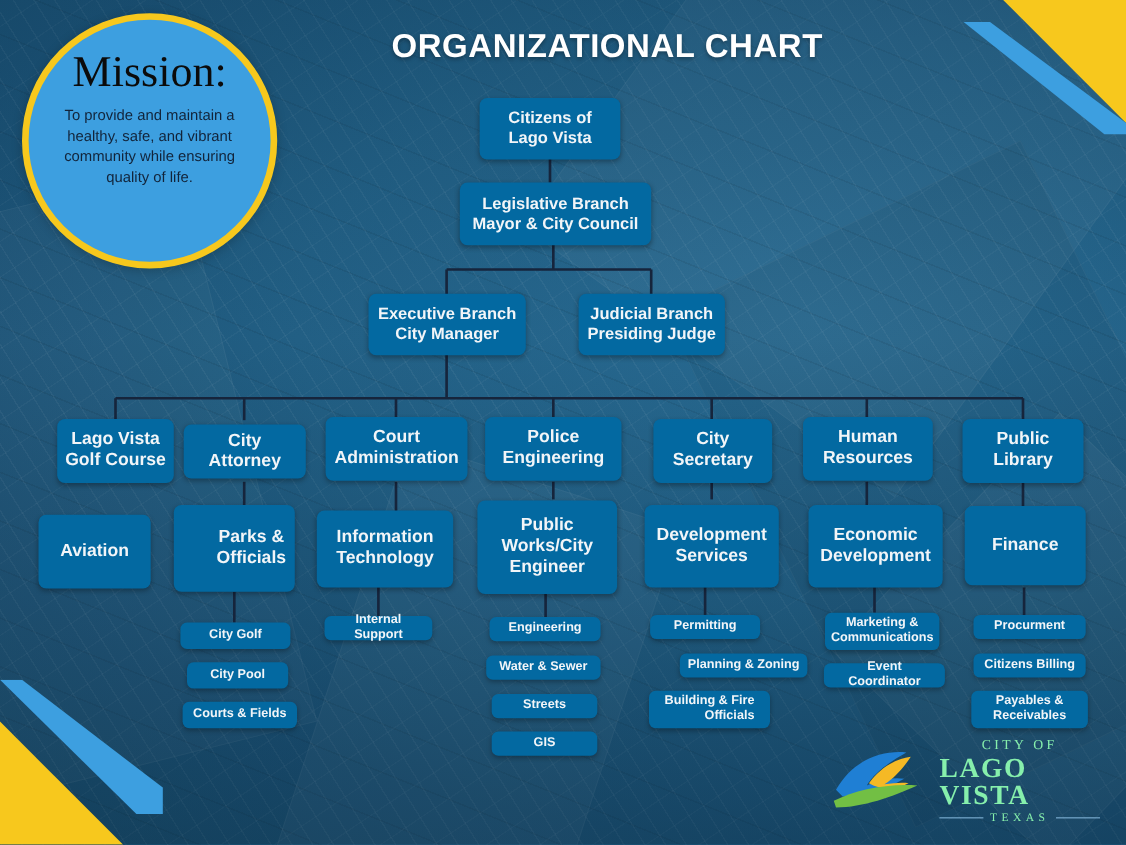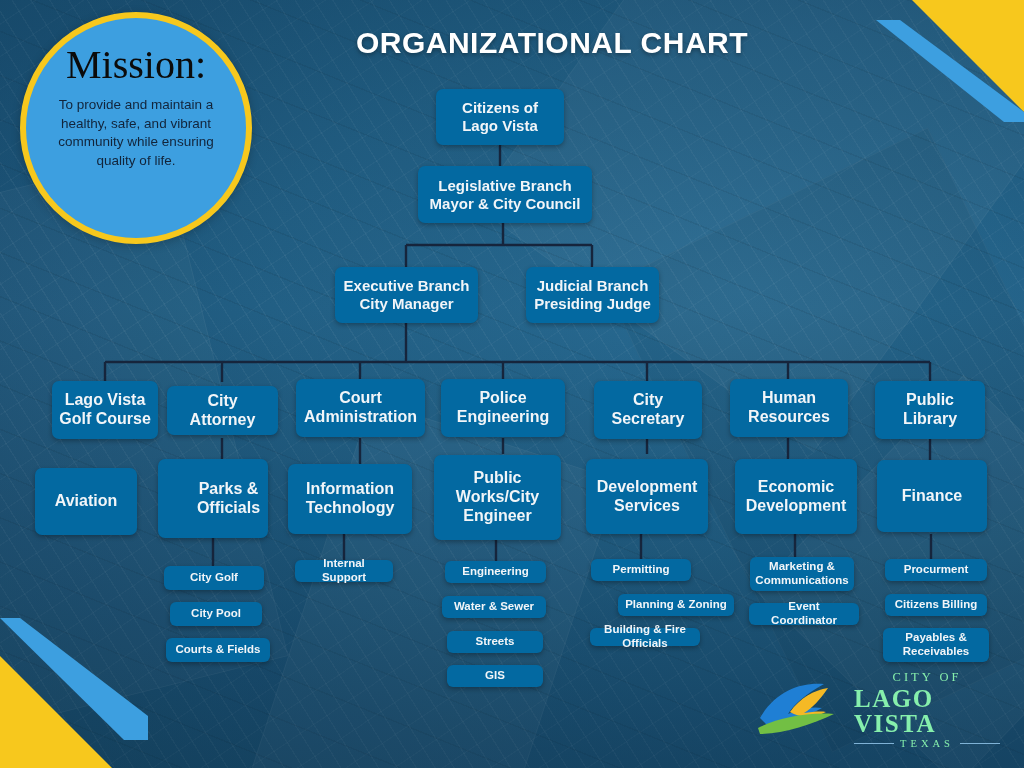--- a/index.html
+++ b/index.html
@@ -298,21 +298,21 @@
 <div class="node sub" style="left:447px; top:665px; width:96px;  height:22px;">
   <div>GIS</div>
 </div>
 
 <div class="node sub" style="left:591px; top:559px; width:100px; height:22px;">
   <div>Permitting</div>
 </div>
 <div class="node sub" style="left:586px; top:594px; width:116px; height:22px;margin-left:32px;">
   <div>Planning &amp; Zoning</div>
 </div>
-<div class="node sub" style="left:590px; top:628px; width:110px; height:18px;">
+<div class="node sub" style="left:590px; top:628px; width:110px; height:34px;text-align:right;">
   <div>
     <div>Building &amp; Fire</div>
     <div>Officials</div>
   </div>
 </div>
 
 <div class="node sub" style="left:750px; top:557px; width:104px; height:34px;">
   <div>
     <div>Marketing &amp;</div>
     <div>Communications</div>

